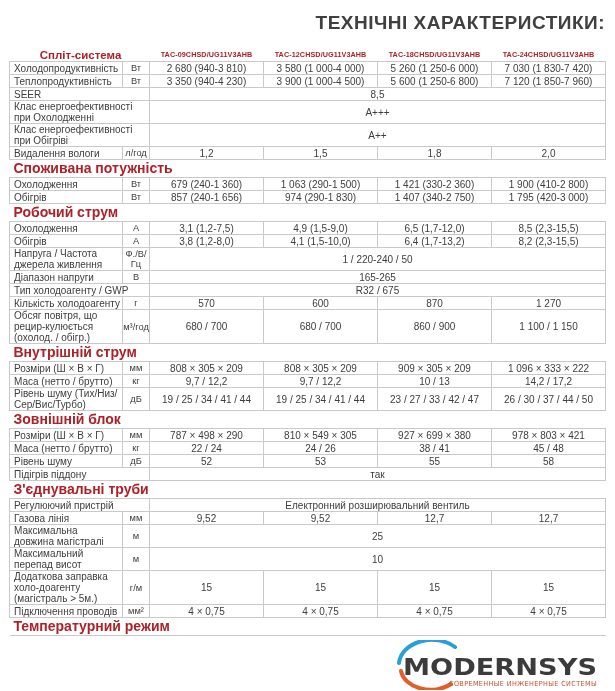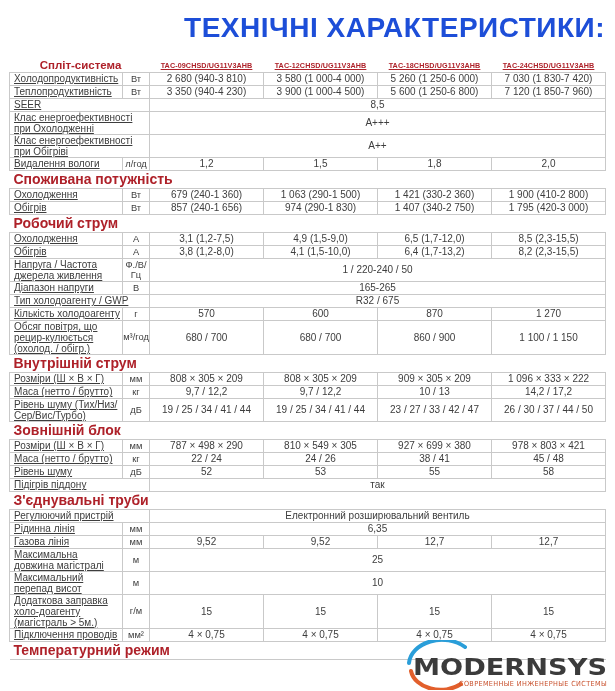--- a/index.html
+++ b/index.html
@@ -4,60 +4,60 @@
 <style>
   html,body{margin:0;padding:0;}
   body{
     width:615px;height:691px;position:relative;overflow:hidden;
     background:#ffffff;color:#3d3d3d;
     font-family:"Liberation Sans","DejaVu Sans",sans-serif;
   }
   .page-title{
     margin:12px 10px 15px 0;
     text-align:right;
-    font-size:28px;line-height:1.15;
+    font-size:19px;line-height:1.15;
     font-weight:800;letter-spacing:.5px;
-    color:#1d4ed8;
+    color:#404040;
   }
   table.spec{
     border-collapse:collapse;table-layout:fixed;
     margin-left:9px;width:597px;
     font-size:10px;
   }
   col.c-label{width:113px}
   col.c-unit{width:27px}
   col.c-val{width:114px}
   td{
     border:1px solid #c9c9c9;
     padding:0 2px;
     text-align:center;vertical-align:middle;
     line-height:1.1;
     overflow:hidden;
   }
   thead td{border:none;}
   tbody tr{height:13px;}
   tbody tr.tall{height:22px;}
-  td.lbl{text-align:left;padding-left:4px;font-size:10px;line-height:1.1;text-decoration:underline;}
+  td.lbl{text-align:left;padding-left:4px;font-size:10px;line-height:1.1;}
   td.unit{padding:0;font-size:9.3px;}
   td.val{white-space:nowrap;font-size:10px;}
   td.corner{
     color:#ae2129;font-weight:bold;font-size:11.5px;
     text-align:center;padding-left:4px;
   }
   td.model{
     color:#ae2129;font-weight:bold;font-size:7.2px;
-    letter-spacing:.1px;white-space:nowrap;padding:0;text-decoration:underline;
+    letter-spacing:.1px;white-space:nowrap;padding:0;
   }
   tr.sec td{
     border-left:none;border-right:none;
     color:#ae2129;font-weight:bold;font-size:14px;
     text-align:left;padding-left:4px;height:17px;
   }
   .logo{
-    position:absolute;right:3px;bottom:1px;width:205px;height:50px;
+    position:absolute;right:13px;bottom:1px;width:205px;height:50px;
   }
 </style>
 </head>
 <body>
 
 <div class="page">
 
   <h1 class="page-title">ТЕХНІЧНІ ХАРАКТЕРИСТИКИ:</h1>
 
   <table class="spec">
@@ -242,25 +242,20 @@
           <td class="val" colspan="4">так</td>
         </tr>
         <tr class="sec">
           <td colspan="6">З'єднувальні труби</td>
         </tr>
         <tr>
           <td class="lbl" colspan="2">Регулюючий пристрій</td>
           <td class="val" colspan="4">Електронний розширювальний вентиль</td>
         </tr>
         <tr>
-          <td class="lbl">Рідинна лінія</td>
-          <td class="unit">мм</td>
-          <td class="val" colspan="4">6,35</td>
-        </tr>
-        <tr>
           <td class="lbl">Газова лінія</td>
           <td class="unit">мм</td>
           <td class="val">9,52</td>
           <td class="val">9,52</td>
           <td class="val">12,7</td>
           <td class="val">12,7</td>
         </tr>
         <tr class="tall">
           <td class="lbl">Максимальна довжина магістралі</td>
           <td class="unit">м</td>

